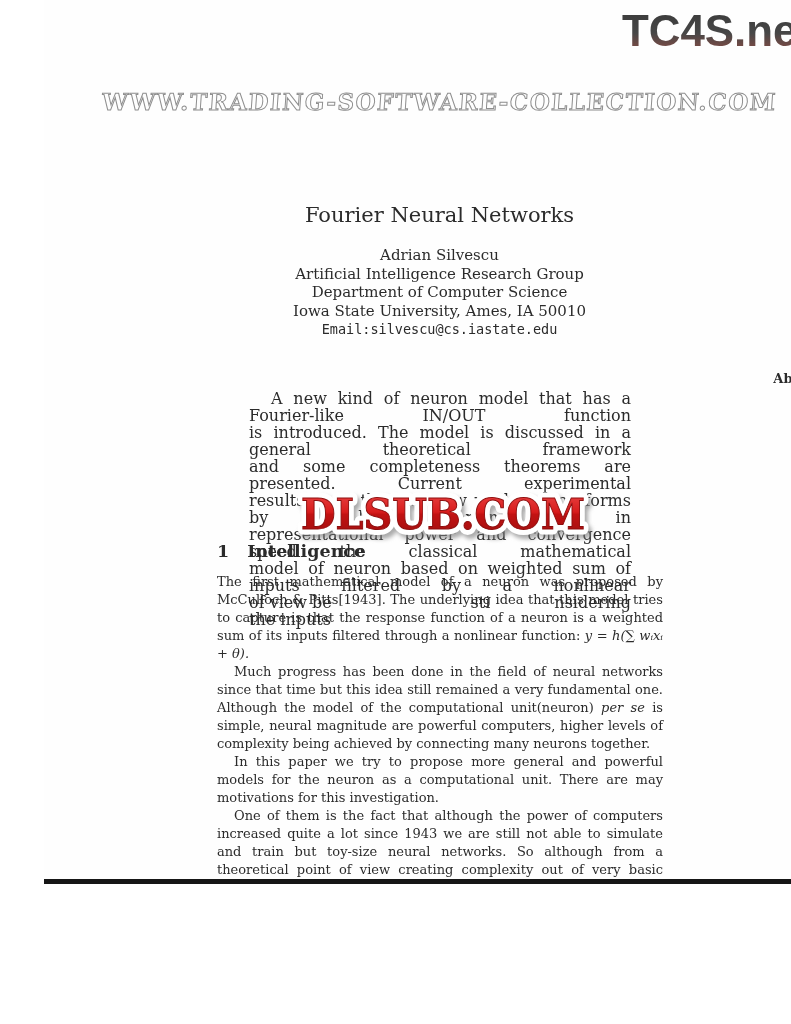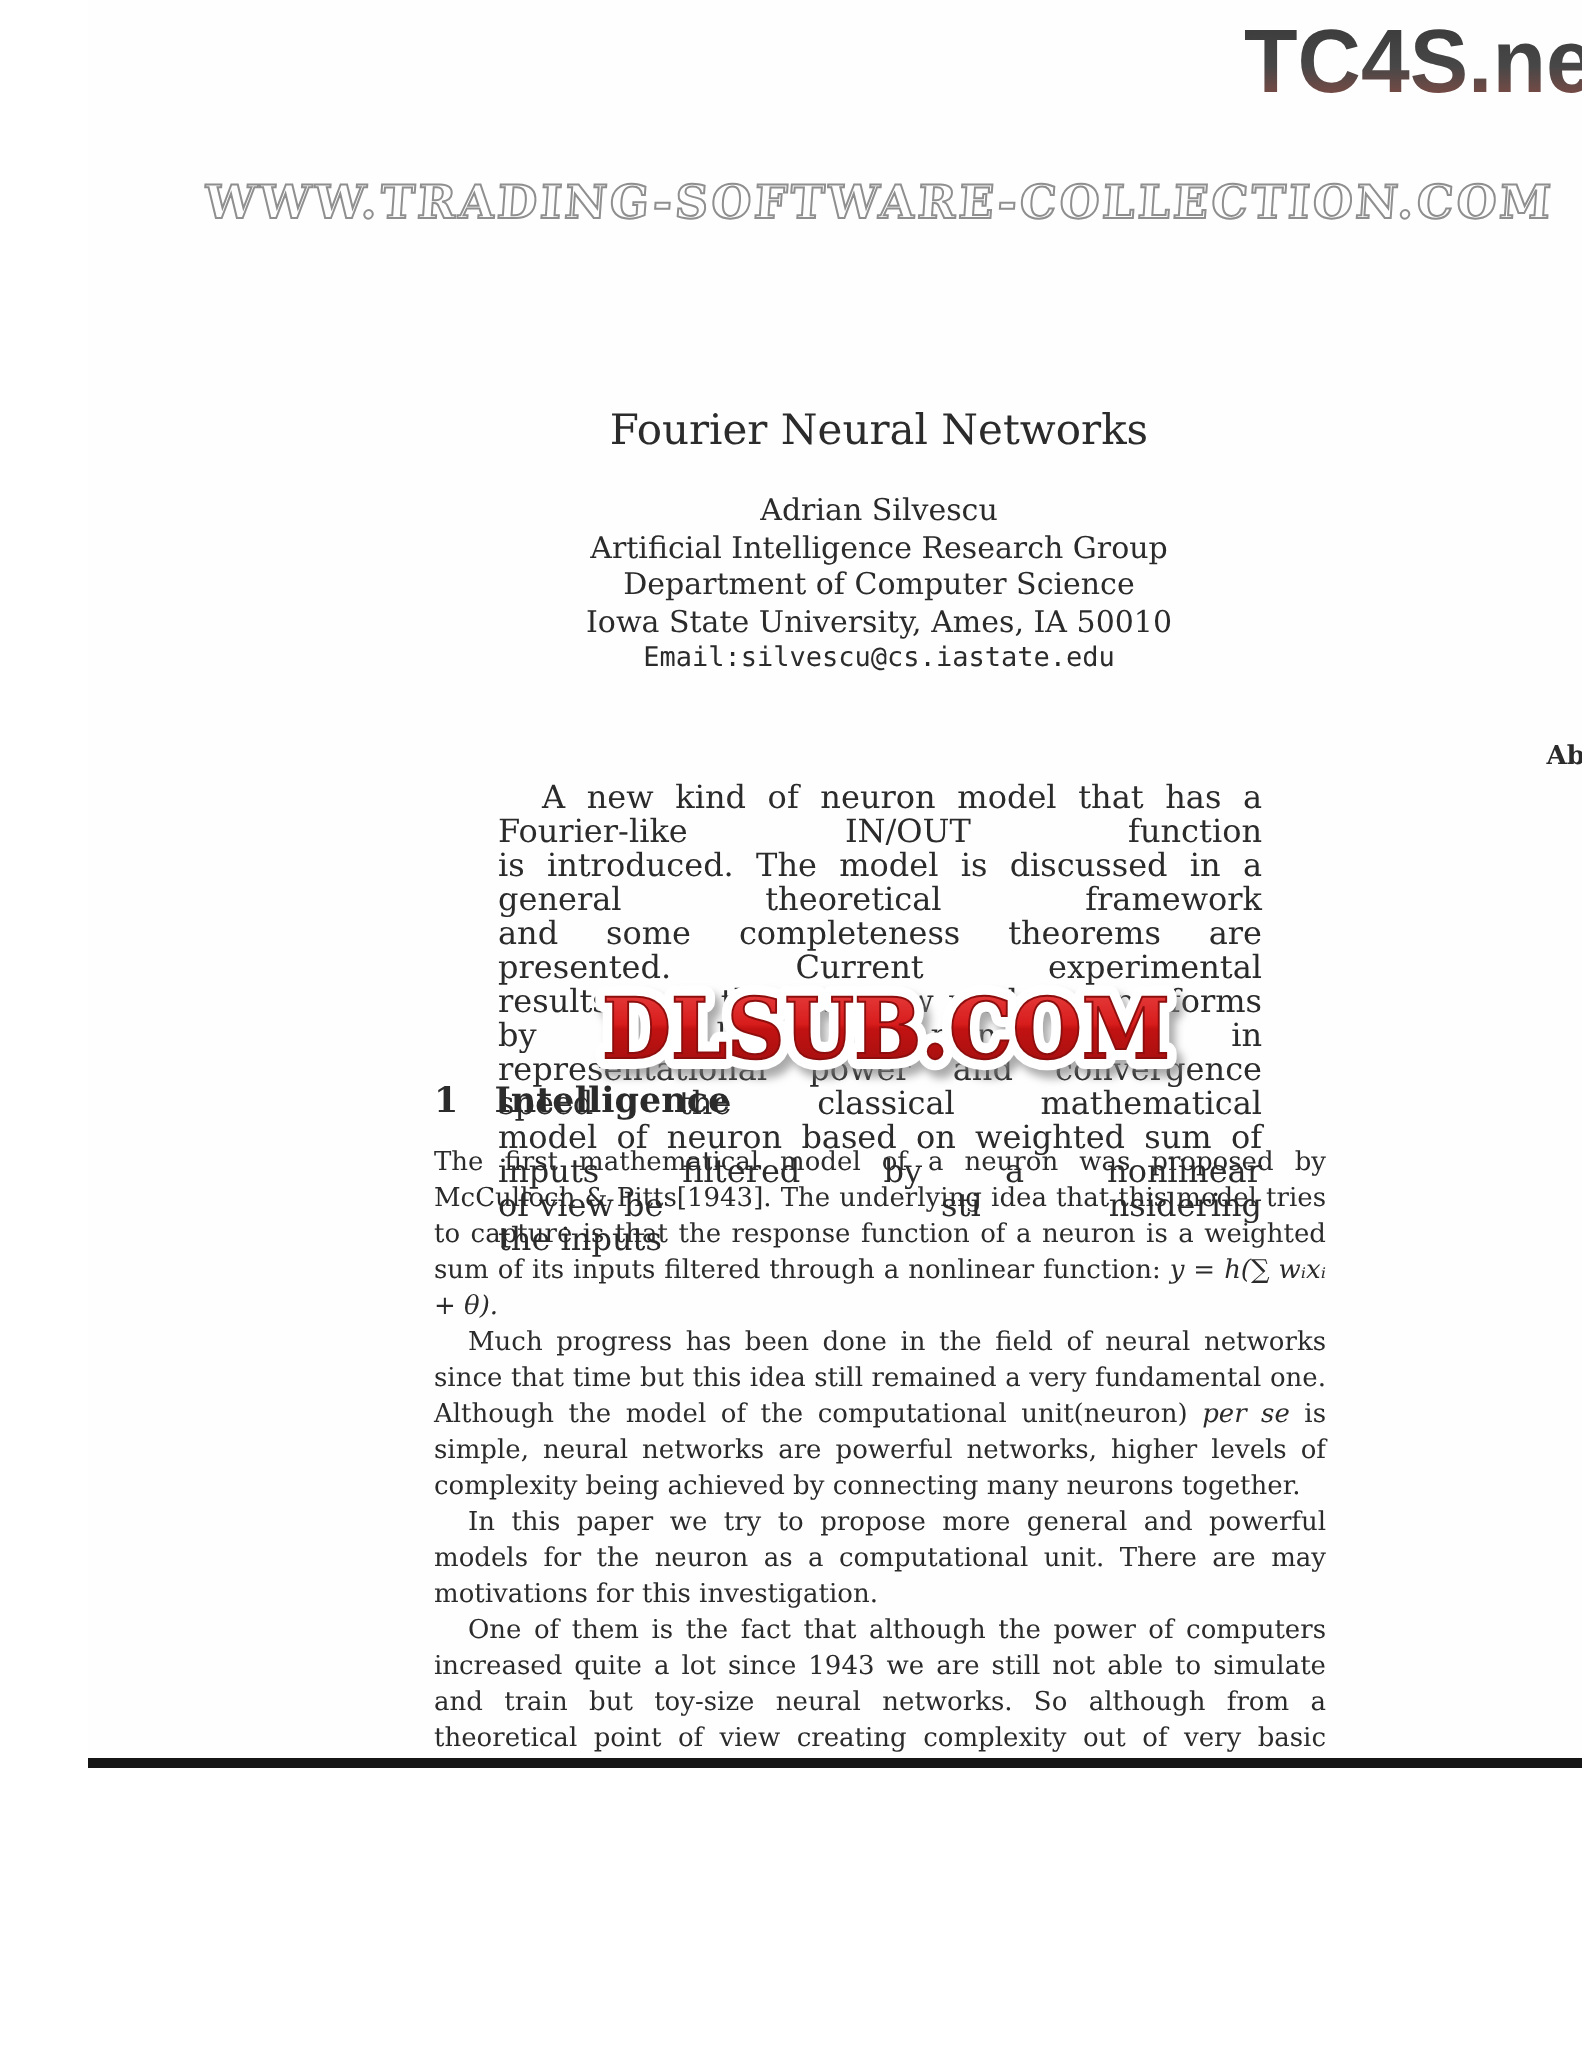--- a/index.html
+++ b/index.html
@@ -133,21 +133,21 @@
       <text x="14" y="47" font-family="DejaVu Serif, Liberation Serif, serif" font-weight="bold" font-size="42" fill="url(#dlsubGrad)" stroke="#8e0e0e" stroke-width="1" textLength="284" lengthAdjust="spacingAndGlyphs">DLSUB.COM</text>
     </svg>
   </div>
 
   <div class="sec-head">
     <span class="num">1</span><span>Intelligence</span>
   </div>
 
   <div class="body-col">
     <p><span>The first mathematical model of a neuron was proposed by McCulloch &amp; Pitts[1943]. The underlying idea that this model tries to capture is that the response function of a neuron is a weighted sum of its inputs filtered through a nonlinear function: </span><span class="math">y = h(∑ wᵢxᵢ + θ).</span></p>
-    <p class="ind"><span>Much progress has been done in the field of neural networks since that time but this idea still remained a very fundamental one. Although the model of the computational unit(neuron) </span><span class="it">per se</span><span> is simple, neural networks are powerful networks, higher levels of complexity being achieved by connecting many neurons together.</span></p>
+    <p class="ind"><span>Much progress has been done in the field of neural networks since that time but this idea still remained a very fundamental one. Although the model of the computational unit(neuron) </span><span class="it">per se</span><span> is simple, neural magnitude are powerful computers, higher levels of complexity being achieved by connecting many neurons together.</span></p>
     <p class="ind">In this paper we try to propose more general and powerful models for the neuron as a computational unit. There are may motivations for this investigation.</p>
     <p class="ind">One of them is the fact that although the power of computers increased quite a lot since 1943 we are still not able to simulate and train but toy-size neural networks. So although from a theoretical point of view creating complexity out of very basic components is desirable, from a practical point of view more powerful models of the computational units(neurons) are more appealing because they can help reduce the size of the networks by some orders of magnitude and are also more suitable to coarse grained paralelization. More complex</p>
   </div>
 
   <div class="pagenum">1</div>
 
   <div class="footer-wm">
     <div class="l1">www.trading-software-collection.com</div>
     <div class="l2">iii.gonch@gmail.com, Skype: iii.gonch</div>
   </div>

